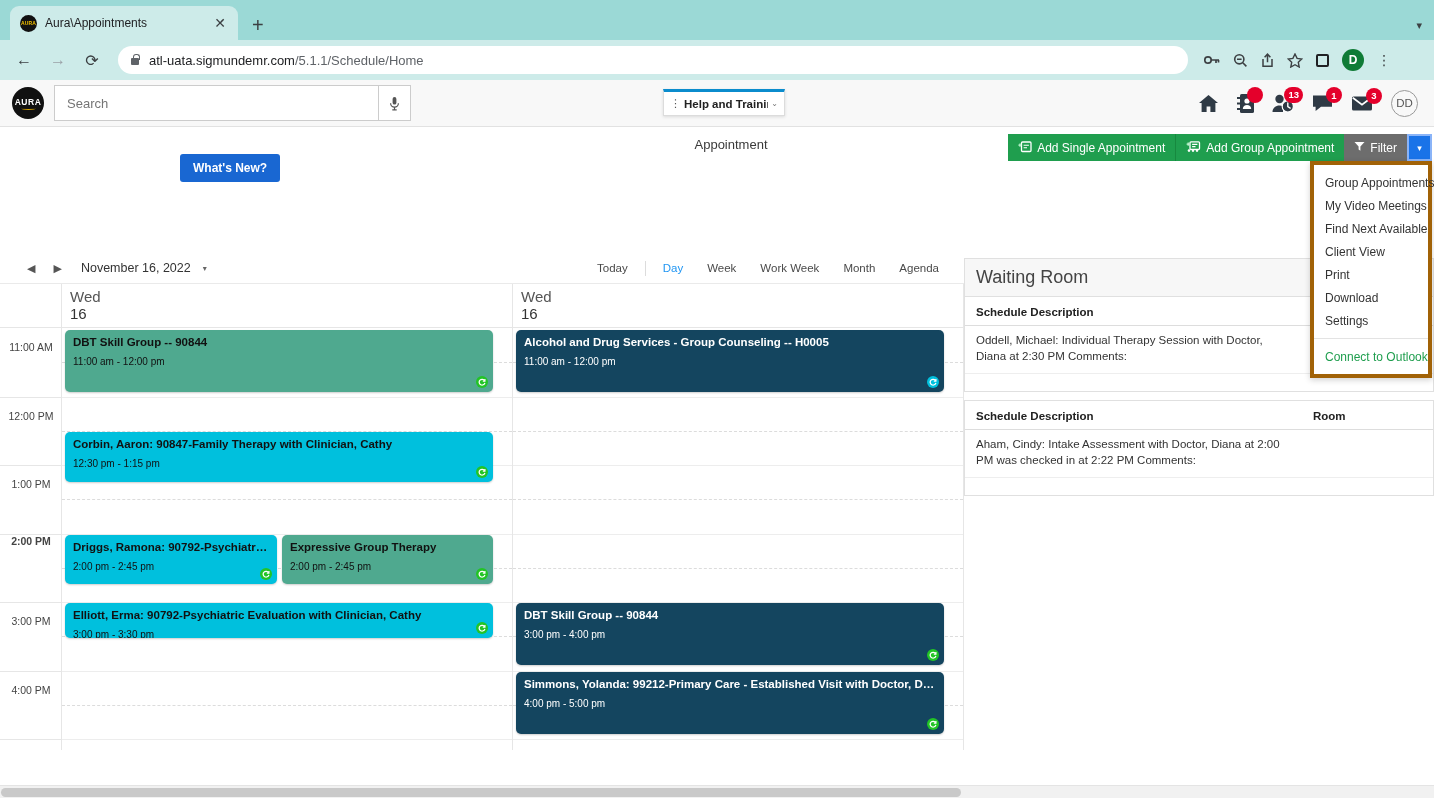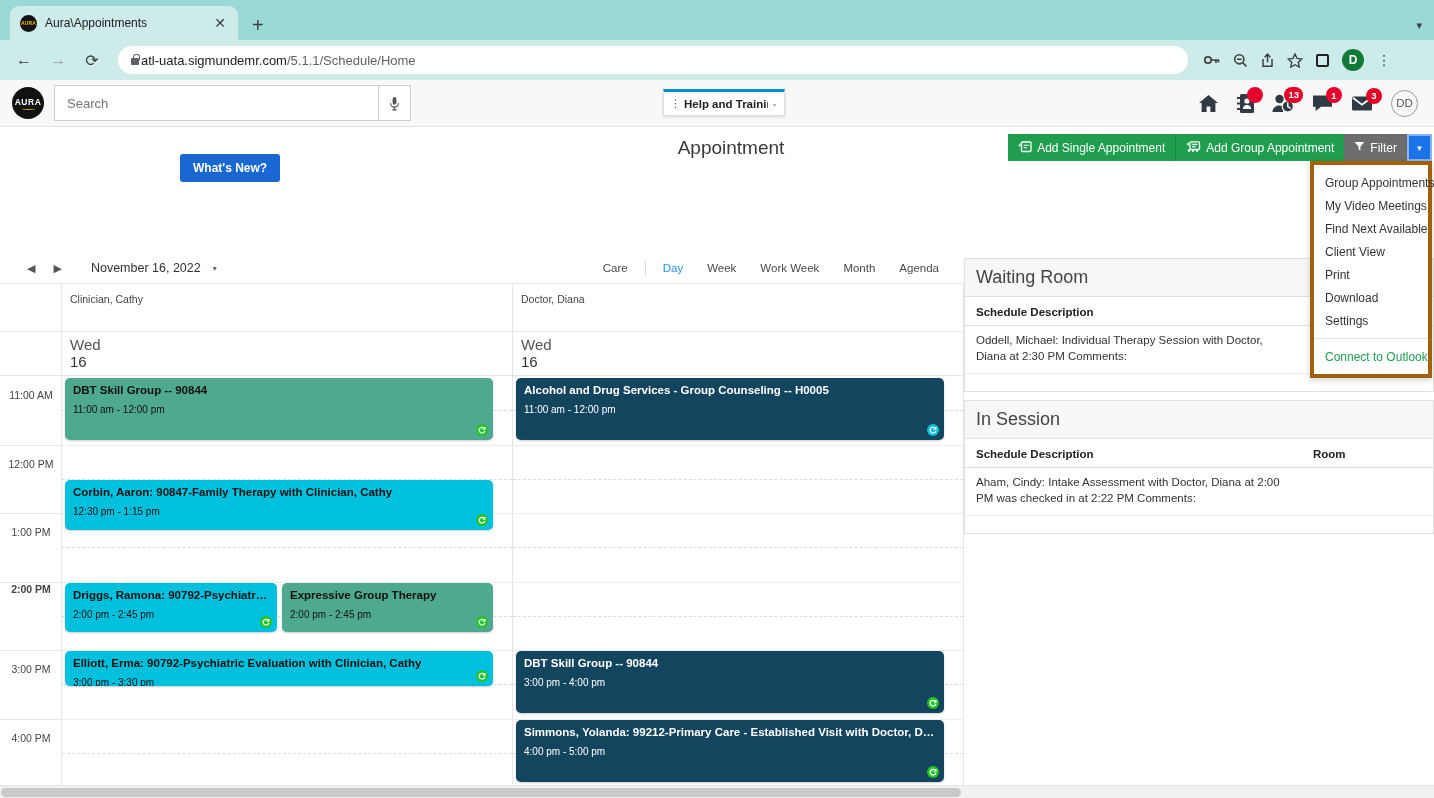--- a/index.html
+++ b/index.html
@@ -38,21 +38,21 @@
     height: 40px; background: #cdebe9; display: flex; align-items: center;
     padding: 0 10px; gap: 6px;
   }
   .nav-btn {
     width: 28px; height: 28px; display: flex; align-items: center; justify-content: center;
     color: #3c4043; font-size: 16px; border-radius: 50%;
   }
   .nav-btn.disabled { color: #9aa0a6; }
   .omnibox {
     flex: 1 1 auto; height: 28px; background: #ffffff; border-radius: 14px;
-    display: flex; align-items: center; padding: 0 12px; gap: 1px; margin: 0 6px;
+    display: flex; align-items: center; padding: 0 12px; gap: 9px; margin: 0 6px;
     max-width: 1070px;
   }
   .lock-icon { width: 10px; height: 12px; position: relative; flex: 0 0 auto; }
   .lock-icon::before {
     content: ""; position: absolute; left: 1px; top: 4px; width: 8px; height: 7px;
     background: #5f6368; border-radius: 1px;
   }
   .lock-icon::after {
     content: ""; position: absolute; left: 2.5px; top: 0; width: 5px; height: 5px;
     border: 1.5px solid #5f6368; border-bottom: none; border-radius: 3px 3px 0 0;
@@ -106,21 +106,21 @@
   }
   .user-avatar {
     width: 27px; height: 27px; border-radius: 50%; border: 1px solid #999; color: #555;
     display: flex; align-items: center; justify-content: center; font-size: 11.5px;
   }
 
   
   .title-row { height: 46px; position: relative; background: #fff; }
   .page-title {
     position: absolute; left: 0; right: 0; top: 10px; text-align: center;
-    font-size: 19px; color: #3a3a3a; padding-left: 28px;
+    font-size: 13px; color: #3a3a3a; padding-left: 28px;
   }
   .whatsnew {
     position: absolute; left: 180px; top: 27px; background: #1967d2; color: #fff;
     font-size: 12px; font-weight: bold; padding: 7px 13px; border-radius: 3px; border: none;
     font-family: inherit;
   }
   .toolbtns { position: absolute; right: 2px; top: 7px; display: flex; align-items: stretch; height: 27px; }
   .btn-green {
     background: #1f9e4e; color: #fff; font-size: 12px; display: flex; align-items: center;
     gap: 5px; padding: 0 10px; white-space: nowrap;
@@ -146,21 +146,21 @@
   .dd-sep { height: 1px; background: #e3e3e3; margin: 6px 0; }
   .dd-item.link { color: #1f9e4e; }
 
   
   .cal-wrap { position: absolute; left: 0; top: 173px; width: 964px; height: 545px; }
   .cal-toolbar {
     height: 31px; background: #fff; display: flex; align-items: center;
     padding-left: 18px; border-bottom: 1px solid #eaeaea;
   }
   .arrow-btn { color: #555; font-size: 11px; padding: 0 9px; }
-  .cal-date { font-size: 12.5px; color: #333; margin-left: 20px; display: flex; align-items: center; gap: 12px; }
+  .cal-date { font-size: 12.5px; color: #333; margin-left: 10px; display: flex; align-items: center; gap: 12px; }
   .cal-date .caret { font-size: 8px; color: #666; }
   .view-btns { margin-left: auto; display: flex; align-items: center; gap: 2px; padding-right: 14px; }
   .view-btn { font-size: 11.5px; color: #4a4a4a; padding: 3px 11px; }
   .view-btn.active { color: #2196f3; }
   .view-div { width: 1px; height: 15px; background: #dcdcdc; margin: 0 4px; }
 
   .cal-head { display: flex; border-bottom: 1px solid #e6e6e6; height: 48px; }
   .cal-head .gutter { width: 62px; flex: 0 0 62px; border-right: 1px solid #e6e6e6; }
   .cal-head .col {
     flex: 1 1 0; border-right: 1px solid #e6e6e6; font-size: 10.5px; color: #444;
@@ -401,35 +401,30 @@
 
     <div class="cal-wrap">
       <div class="cal-toolbar">
         <span class="arrow-btn">◀</span>
         <span class="arrow-btn">▶</span>
         <span class="cal-date">
           <span>November 16, 2022</span>
           <span class="caret">▾</span>
         </span>
         <div class="view-btns">
-          <span class="view-btn">Care</span>
+          <span class="view-btn">Today</span>
           <span class="view-div"></span>
           <span class="view-btn active">Day</span>
           <span class="view-btn">Week</span>
           <span class="view-btn">Work Week</span>
           <span class="view-btn">Month</span>
           <span class="view-btn">Agenda</span>
         </div>
       </div>
 
-      <div class="cal-head">
-        <div class="gutter"></div>
-        <div class="col">Clinician, Cathy</div>
-        <div class="col">Doctor, Diana</div>
-      </div>
 
       <div class="cal-subhead">
         <div class="gutter"></div>
         <div class="col">
           <div class="dow">Wed</div>
           <div class="dnum">16</div>
         </div>
         <div class="col">
           <div class="dow">Wed</div>
           <div class="dnum">16</div>
@@ -576,21 +571,20 @@
               <tr>
             <td>Oddell, Michael: Individual Therapy Session with Doctor, Diana at 2:30 PM Comments:</td>
             <td>2:21 PM</td>
           </tr>
             </tbody>
         </table>
         <div class="panel-pad"></div>
       </div>
 
       <div class="panel">
-        <div class="panel-head">In Session</div>
         <table class="panel-table">
           <thead>
               <tr>
             <th style="width:72%">Schedule Description</th>
             <th>Room</th>
           </tr>
             </thead>
           <tbody>
               <tr>
             <td>Aham, Cindy: Intake Assessment with Doctor, Diana at 2:00 PM was checked in at 2:22 PM Comments:</td>

